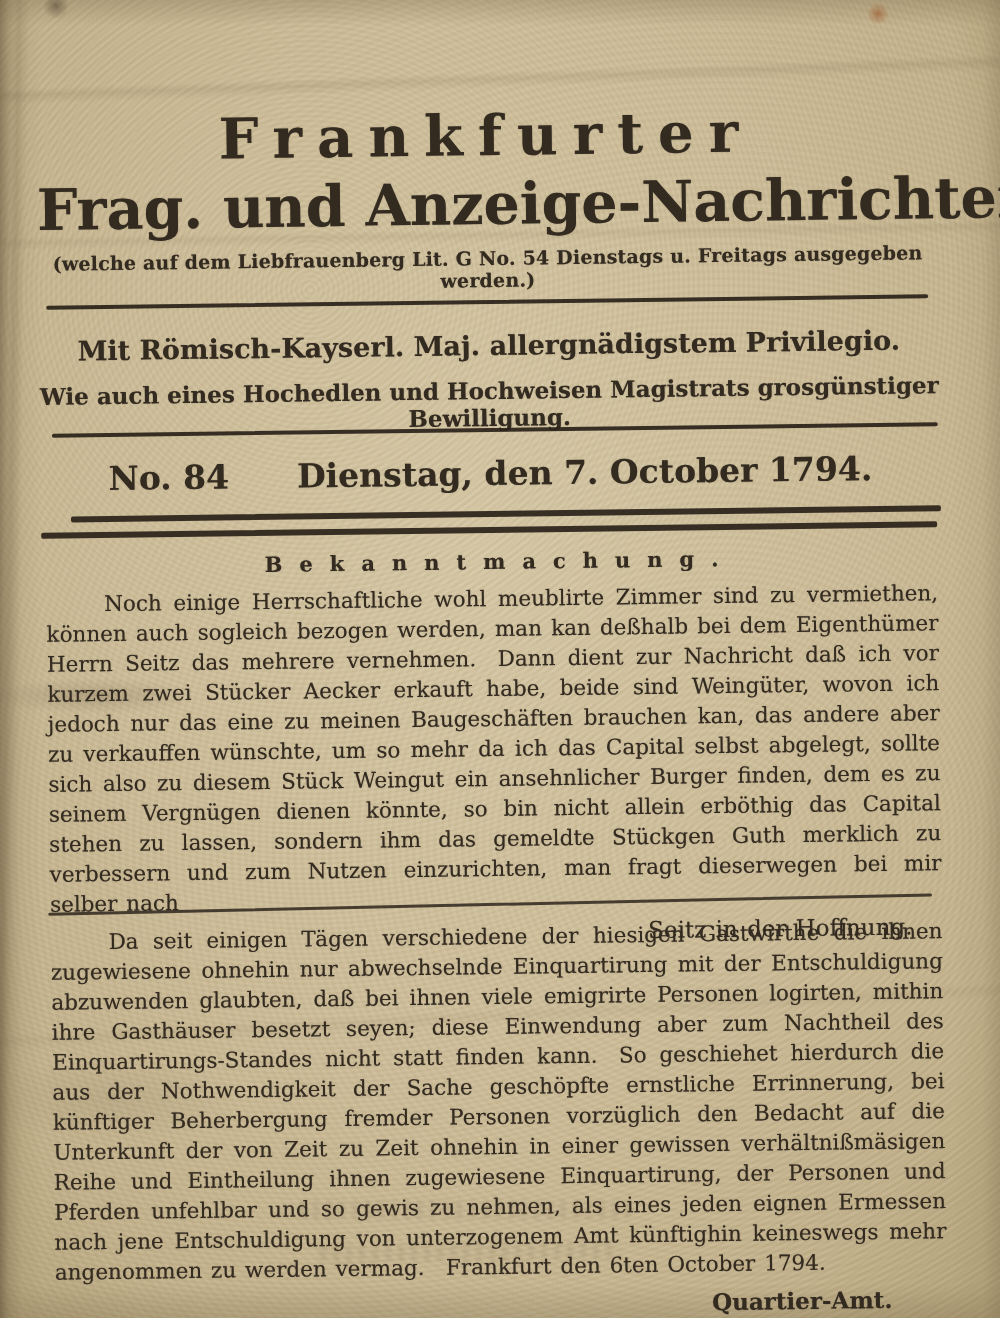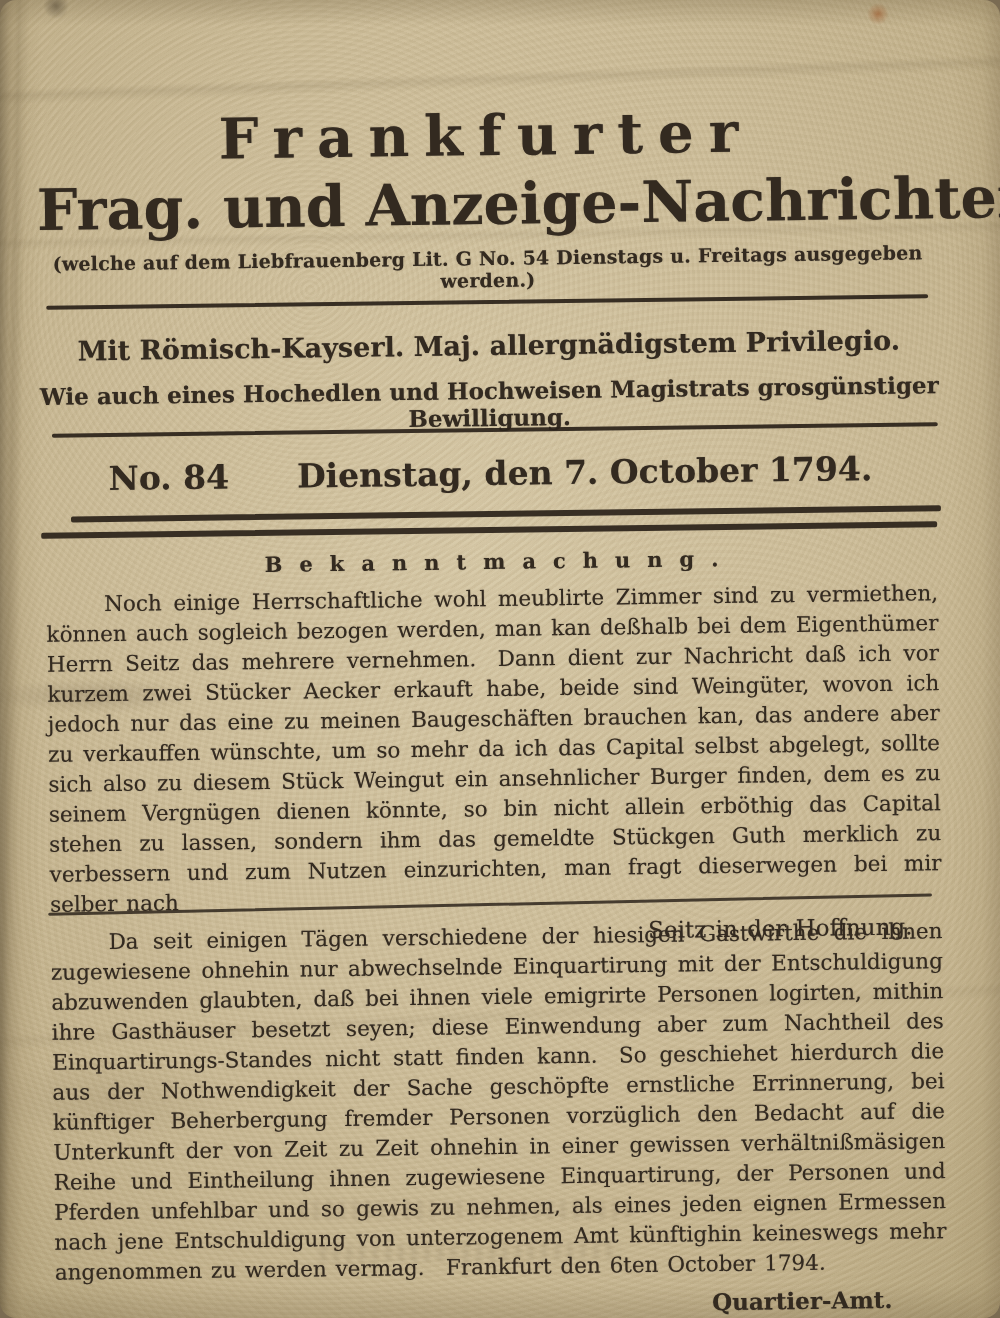--- a/index.html
+++ b/index.html
@@ -35,21 +35,20 @@
       
       linear-gradient(270deg, rgba(128,110,78,0.35) 0px, rgba(156,138,100,0.16) 18px, rgba(0,0,0,0) 48px),
       
       linear-gradient(180deg, rgba(120,104,72,0.30) 0px, rgba(0,0,0,0) 26px),
       linear-gradient(0deg, rgba(120,104,72,0.28) 0px, rgba(0,0,0,0) 34px),
       
       repeating-radial-gradient(circle at 31% 22%, rgba(255,255,252,0.035) 0 2px, rgba(72,60,40,0.03) 3px 5px),
       repeating-radial-gradient(circle at 72% 64%, rgba(255,255,252,0.03) 0 3px, rgba(72,60,40,0.025) 4px 7px),
       
       radial-gradient(ellipse at 48% 42%, #d6c7a4 0%, #ccbc97 50%, #c2b18a 80%, #b1a077 100%);
-    border-radius: 16px;
   }
   .print {
     position: absolute;
     left: 42px;
     top: 0;
     width: 900px;
     height: 1318px;
     transform: rotate(-0.75deg);
     transform-origin: 50% 45%;
   }

